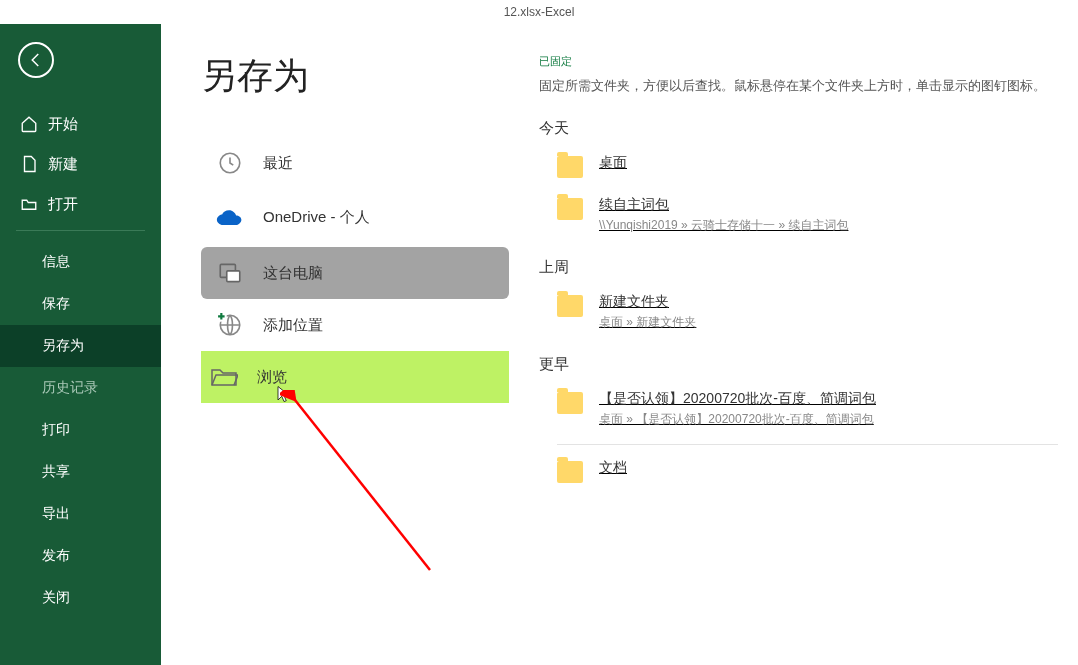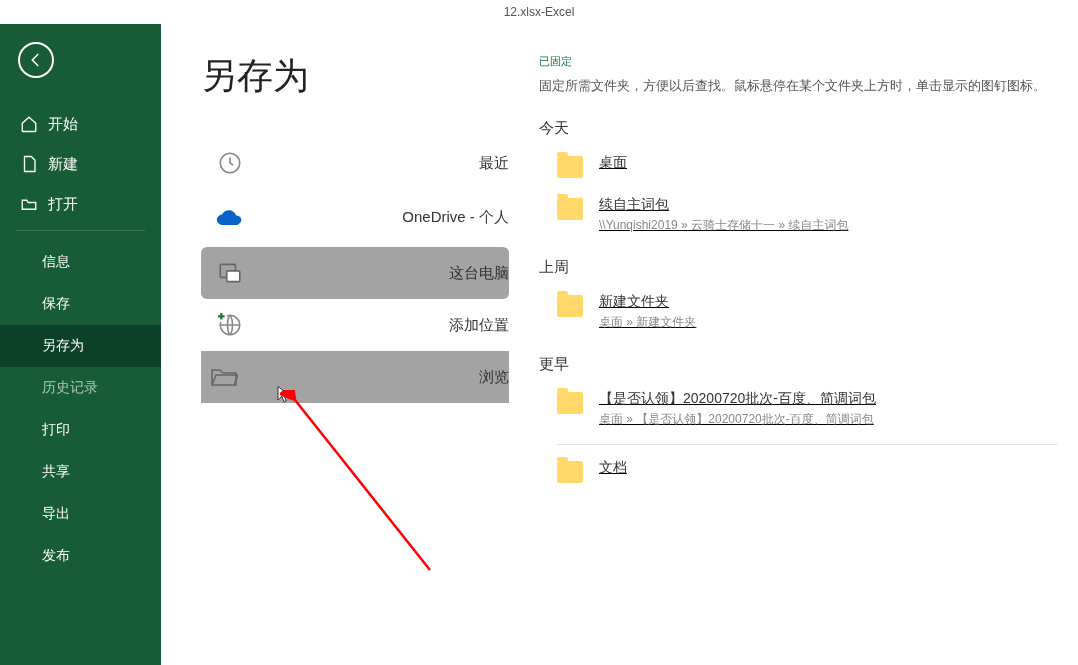--- a/index.html
+++ b/index.html
@@ -16,23 +16,23 @@
     .side-item.small { height: 42px; padding-left: 42px; font-size: 14px; }
     .side-item.history { color: #a9c8b7; align-items: center; }
     .side-item.selected { background: #0c4028; }
     .side-divider { height: 1px; background: #3a7a57; margin: 4px 16px 10px 16px; }
     
     .content { flex: 1; display: flex; padding-left: 40px; padding-top: 28px; gap: 30px; }
     
     .left-col { width: 308px; }
     .page-title { font-size: 36px; font-weight: 400; color: #222; margin-bottom: 36px; }
     .loc-list { display: flex; flex-direction: column; }
-    .loc-item { display: flex; align-items: center; height: 52px; padding-left: 14px; gap: 10px; cursor: pointer; justify-content: space-between; }
+    .loc-item { display: flex; align-items: center; height: 52px; padding-left: 14px; gap: 18px; cursor: pointer; }
     .loc-item.tall { height: 58px; }
-    .loc-item.selected { background: #a3a3a3; padding-left: 8px; }
+    .loc-item.selected { background: #bef264; padding-left: 8px; }
     .loc-item.hover { background: #a3a3a3; border-radius: 6px; }
     .loc-icon { width: 30px; height: 30px; display: flex; align-items: center; justify-content: center; color: #666; }
     .loc-text { font-size: 15px; color: #333; }
     .loc-text .sub { font-size: 11px; color: #999; display: block; margin-top: 2px; }
     
     .right-col { flex: 1; padding-right: 20px; }
     .section-head { font-size: 11px; color: #0f7a3f; margin-bottom: 8px; margin-top: 2px; }
     .section-desc { font-size: 13px; color: #555; margin-bottom: 24px; }
     .group-head { font-size: 15px; color: #333; margin-bottom: 8px; margin-top: 14px; }
     .folder-row { display: flex; align-items: flex-start; padding: 8px 0 10px 18px; gap: 16px; cursor: pointer; }
@@ -100,20 +100,23 @@
       </div>
     <div class="side-item small">
         <span>共享</span>
       </div>
     <div class="side-item small">
         <span>导出</span>
       </div>
     <div class="side-item small">
         <span>发布</span>
       </div>
+    <div class="side-item small">
+        <span>关闭</span>
+      </div>
   </div>
 
   <div class="content">
     <div class="left-col">
       <div class="page-title">另存为</div>
       <div class="loc-list">
         <div class="loc-item">
           <div class="loc-icon">
             <svg width="26" height="26" viewBox="0 0 24 24" fill="none" stroke="#888" stroke-width="1.5">
                 <circle cx="12" cy="12" r="9"></circle>

